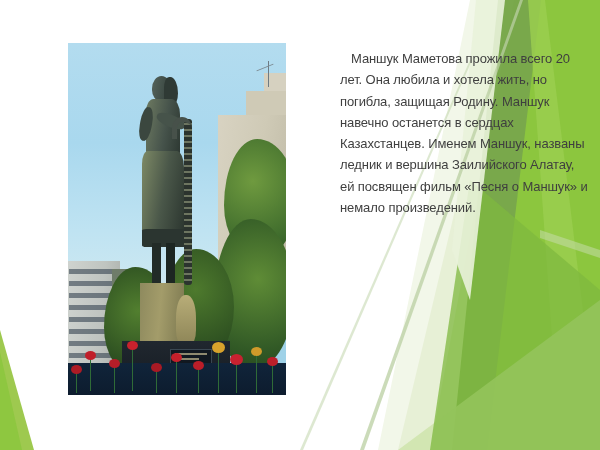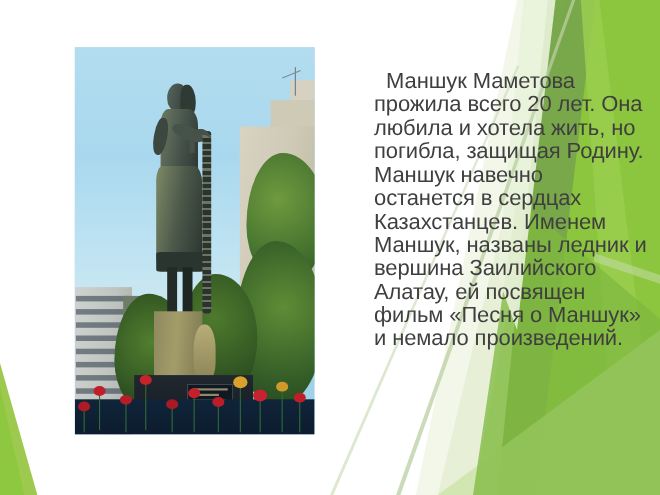--- a/index.html
+++ b/index.html
@@ -90,23 +90,23 @@
   
   .flowerbed {
     left:0; top:320px; width:218px; height:32px;
     background:linear-gradient(#10243a 0%,#0d1c2e 100%);
   }
   .fl { position:absolute; width:11px; height:9px; border-radius:50%; }
   .stem { position:absolute; width:1px; background:#2f6b37; }
   
   #body-text {
     position:absolute;
-    left:340px; top:64px;
+    left:340px; top:48px;
     width:248px;
-    font-size:20px;
+    font-size:13px;
     line-height:21.3px;
     color:#3f3f3f;
     text-indent:11px;
     letter-spacing:-0.1px;
     white-space:pre-line;
   }
 </style>
 </head>
 <body>
 

